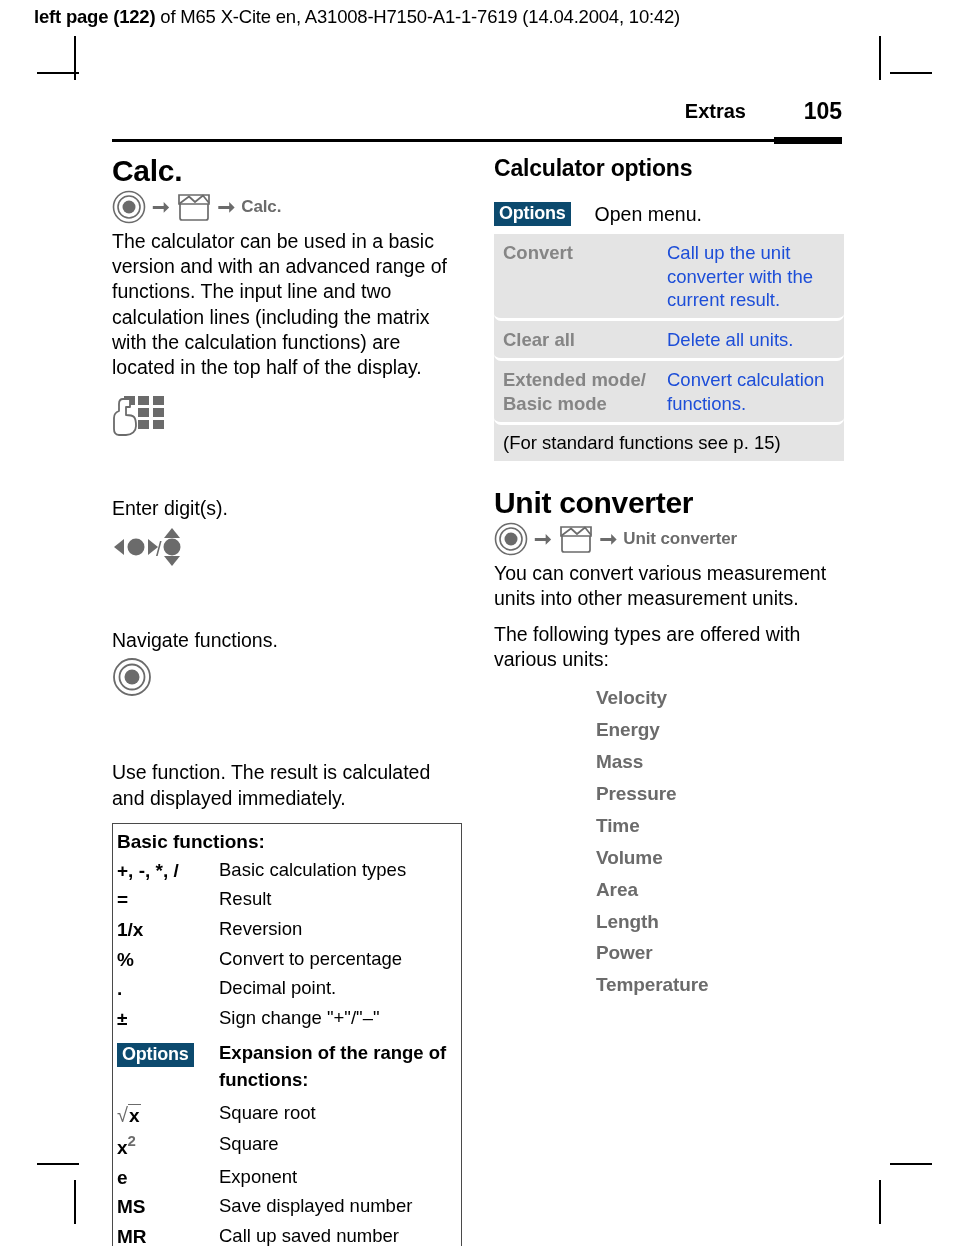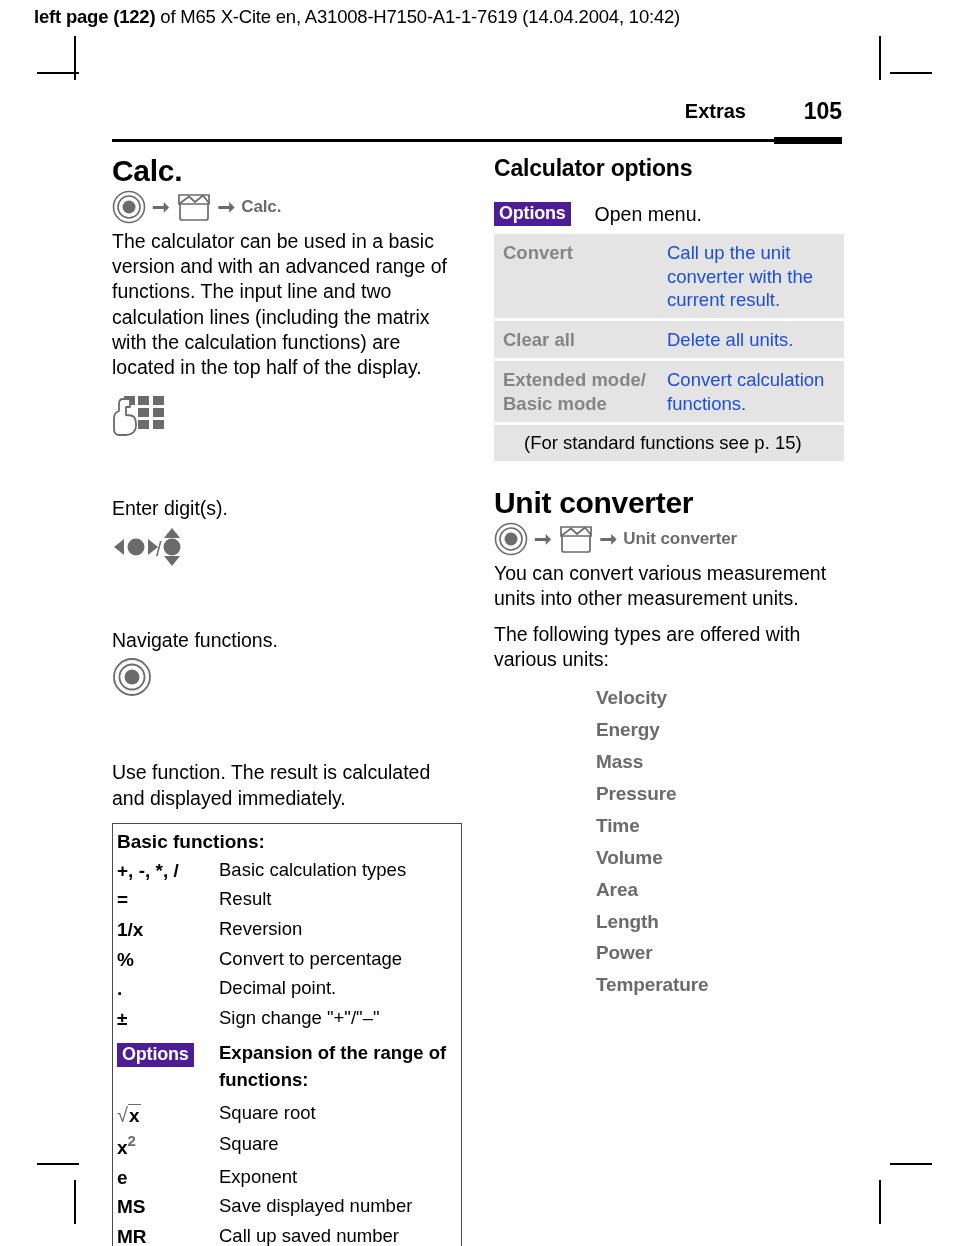--- a/index.html
+++ b/index.html
@@ -187,21 +187,21 @@
     line-height: 1.45;
   }
   .fnrow .fn-txt {
     font-size: 18.5px;
     line-height: 1.45;
   }
   .fnrow.strong .fn-txt { font-weight: bold; }
 
   .badge {
     display: inline-block;
-    background: #4c1d95;
+    background: #0c4a6e;
     color: #ffffff;
     font-size: 18px;
     font-weight: bold;
     padding: 1px 5px 2px 5px;
     line-height: 1.18;
     letter-spacing: -0.2px;
   }
 
   .sym-sqrt {
     font-size: 19px;
@@ -231,22 +231,23 @@
   .optline .ol-text { font-size: 19.5px; }
 
   .shadetable {
     background: #e4e4e4;
     width: 100%;
   }
   .shrow {
     display: flex;
     align-items: stretch;
     border-bottom: 3px solid #ffffff;
-  }
-  .shrow:last-child { border-bottom: none; margin-left: 21px; }
+    border-radius: 7px;
+  }
+  .shrow:last-child { border-bottom: none; }
   .shrow .sh-k {
     width: 155px;
     flex: 0 0 155px;
     font-size: 18.5px;
     font-weight: bold;
     color: #858585;
     padding: 7px 6px 7px 9px;
     line-height: 1.26;
   }
   .shrow .sh-v {

